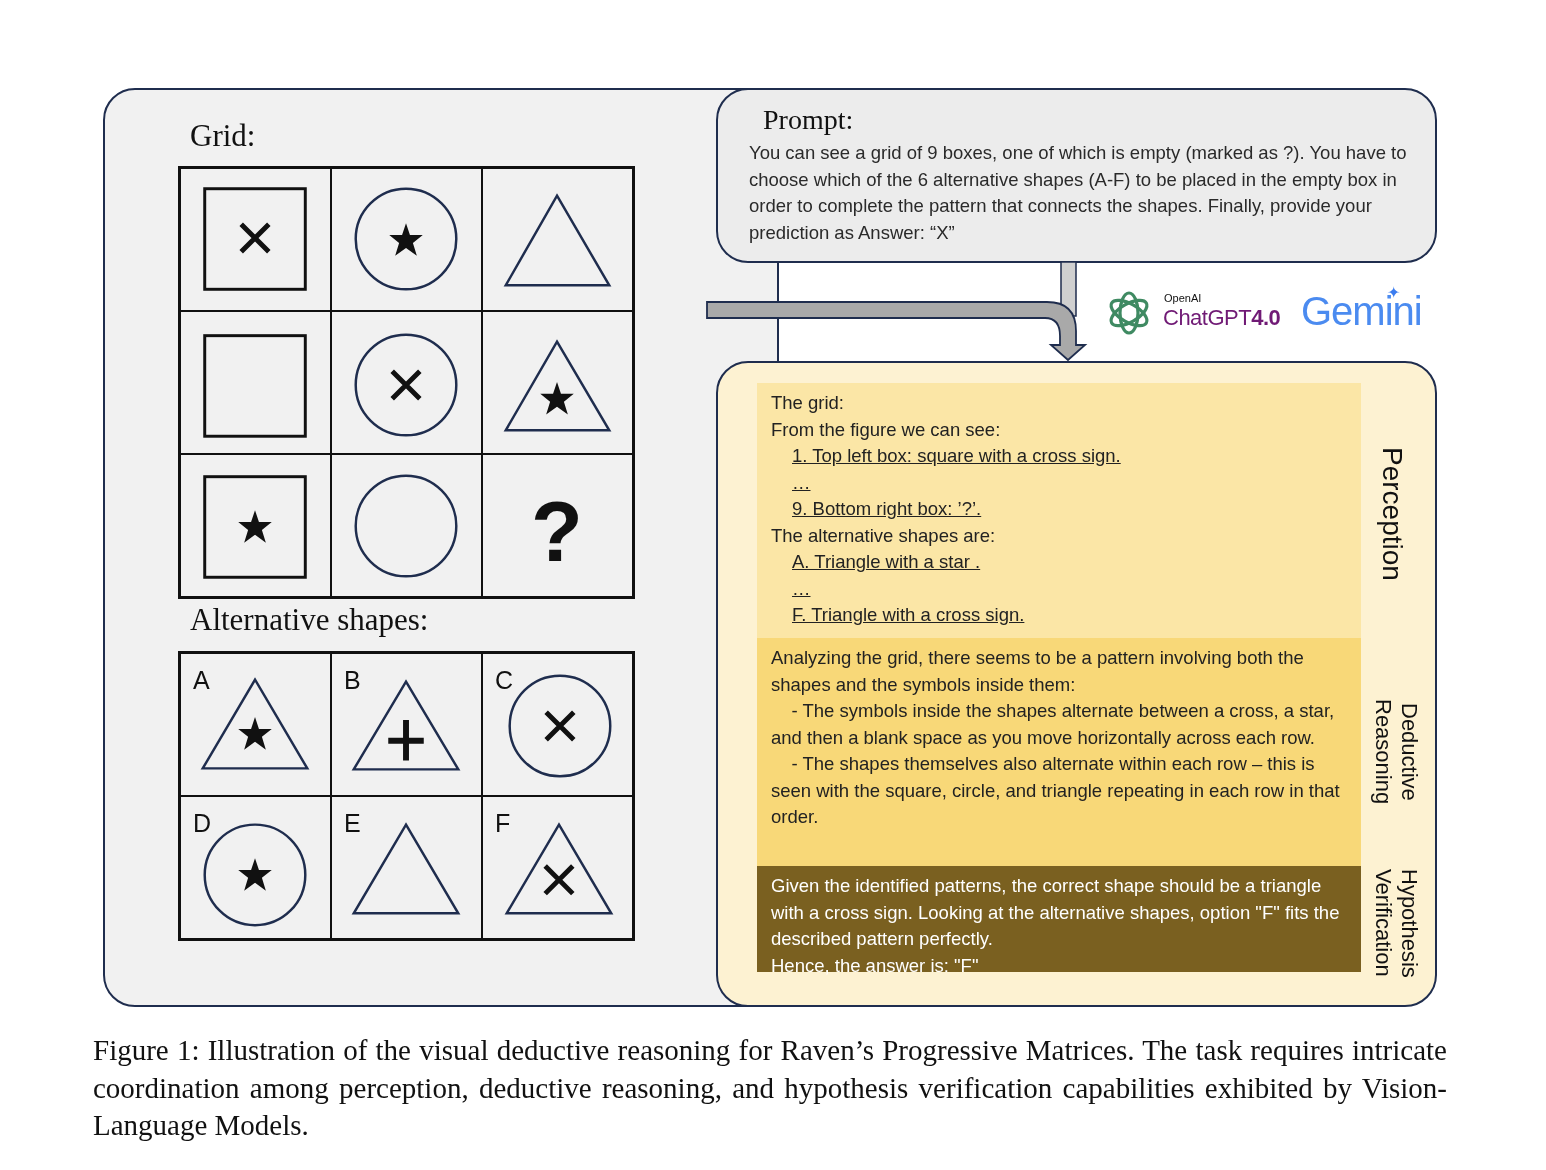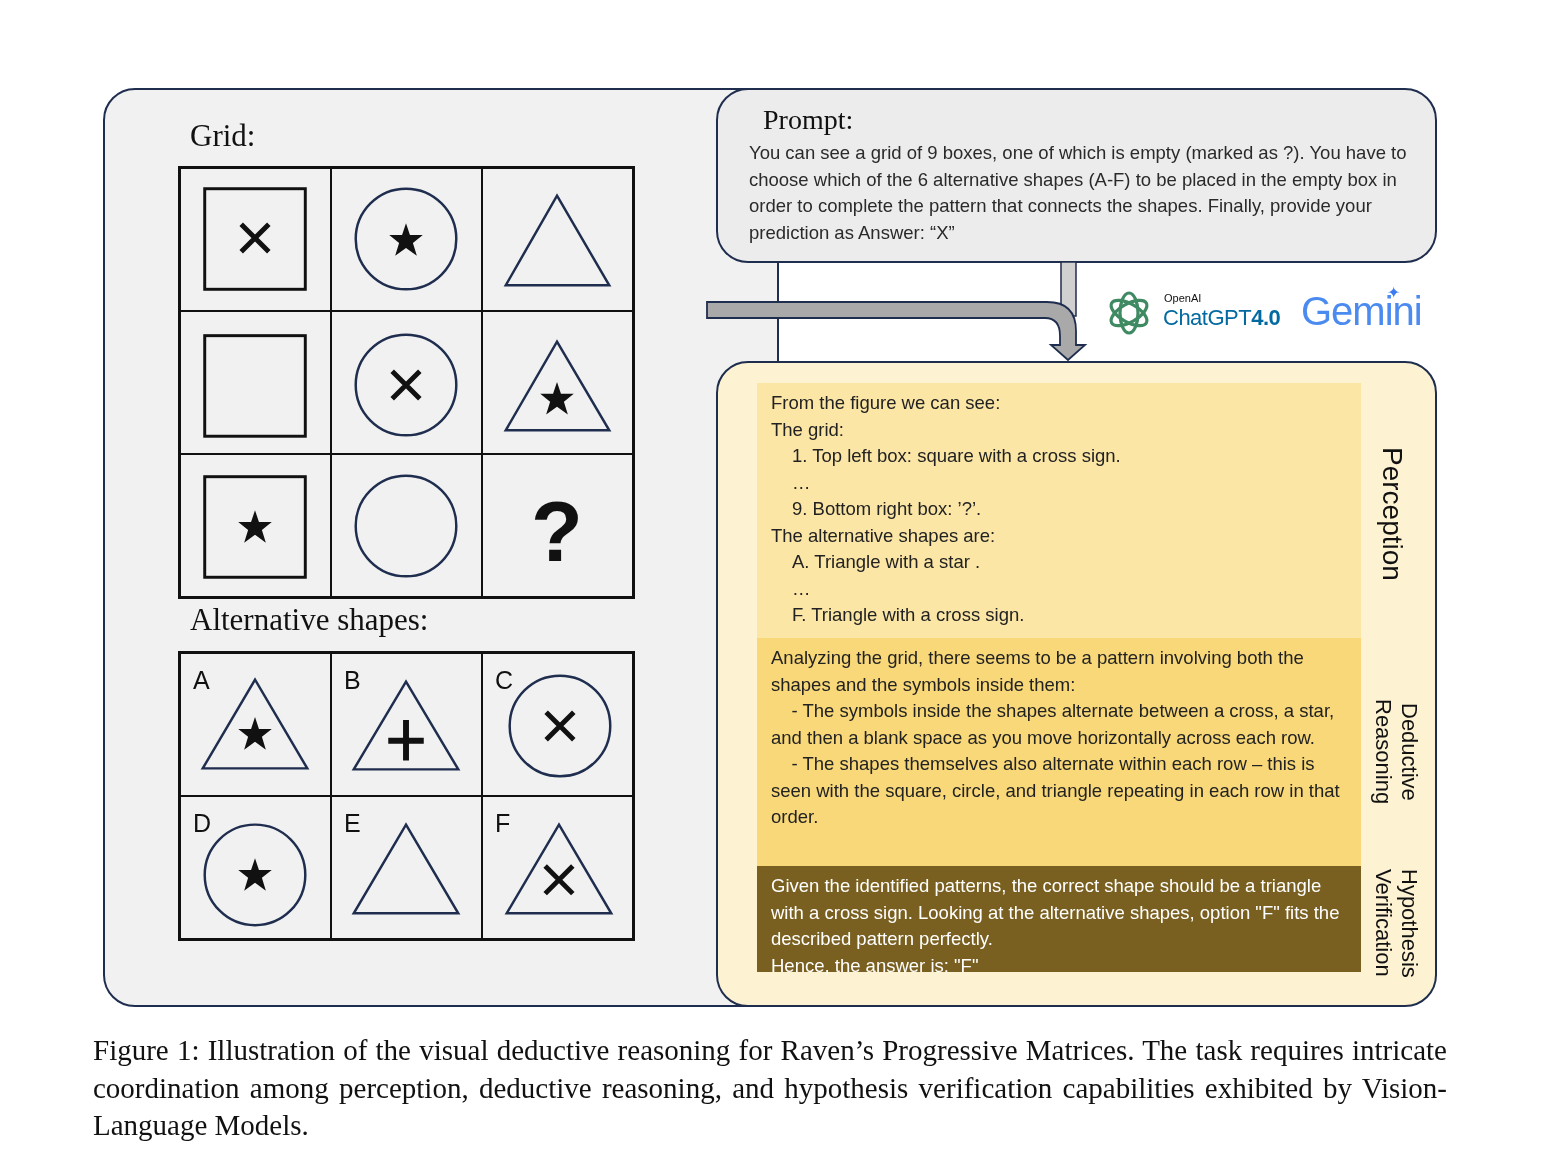--- a/index.html
+++ b/index.html
@@ -34,37 +34,37 @@
   }
   .prompt-text {
     position: absolute; left: 31px; top: 50px; width: 680px; font-size: 18.5px; line-height: 26.5px; color: #2a2a2a;
   }
 
   .connector { position: absolute; left: 0; top: 0; width: 1546px; height: 1170px; pointer-events: none; }
 
   .logos { position: absolute; left: 1103px; top: 283px; height: 60px; width: 340px; }
   .openai-logo { position: absolute; left: 0; top: 4px; width: 52px; height: 52px; }
   .openai-label { position: absolute; left: 61px; top: 9px; font-size: 11px; font-weight: normal; color: #111; }
-  .chatgpt-label { position: absolute; left: 60px; top: 22px; font-size: 22px; color: #0369a1; letter-spacing: -0.5px; }
+  .chatgpt-label { position: absolute; left: 60px; top: 22px; font-size: 22px; color: #701a75; letter-spacing: -0.5px; }
   .chatgpt-label b { font-weight: bold; }
   .gemini-label {
     position: absolute; left: 198px; top: 6px; font-size: 40px; color: #4b8bf0; letter-spacing: -1px;
   }
   .gemini-sparkle { position: absolute; left: 284px; top: 0px; font-size: 16px; color: #3b7df0; }
 
   .response-box {
     position: absolute; left: 716px; top: 361px; width: 721px; height: 646px;
     background: #fdf2d2; border: 2px solid #1f2d4e; border-radius: 32px;
   }
   .resp-block { position: absolute; left: 39px; width: 604px; font-size: 18.5px; line-height: 26.5px; padding: 7px 14px; }
   .perception { top: 20px; height: 255px; background: #fbe6a6; color: #222; }
   .deductive { top: 275px; height: 228px; background: #f8d878; color: #222; }
   .hypothesis { top: 503px; height: 106px; background: #7a6020; color: #ffffff; }
   .line { white-space: pre-wrap; }
-  .indent { padding-left: 21px; }
+  .indent { padding-left: 21px; text-decoration: underline; }
 
   .side-label {
     position: absolute; writing-mode: vertical-rl; font-size: 26px; color: #111; text-align: center; line-height: 28px;
   }
   .side-perception { left: 660px; top: 76px; height: 150px; font-size: 28px; }
   .side-deductive { left: 652px; top: 334px; height: 110px; font-size: 22px; line-height: 26px; }
   .side-hypothesis { left: 652px; top: 500px; height: 120px; font-size: 22px; line-height: 26px; }
 
   .caption {
     position: absolute; left: 93px; top: 1032px; width: 1354px;
@@ -201,22 +201,22 @@
     </g>
   </svg>
   <span class="openai-label">OpenAI</span>
   <span class="chatgpt-label"><span>ChatGPT</span><b>4.0</b></span>
   <span class="gemini-label">Gemini</span>
   <span class="gemini-sparkle">✦</span>
 </div>
 
 <div class="response-box">
   <div class="resp-block perception">
+    <div class="line">The grid:</div>
     <div class="line">From the figure we can see:</div>
-    <div class="line">The grid:</div>
     <div class="line indent">1. Top left box: square with a cross sign.</div>
     <div class="line indent">…</div>
     <div class="line indent">9. Bottom right box: ’?’.</div>
     <div class="line">The alternative shapes are:</div>
     <div class="line indent">A. Triangle with a star .</div>
     <div class="line indent">…</div>
     <div class="line indent">F. Triangle with a cross sign.</div>
   </div>
   <div class="resp-block deductive">
     <div class="line">Analyzing the grid, there seems to be a pattern involving both the shapes and the symbols inside them:

